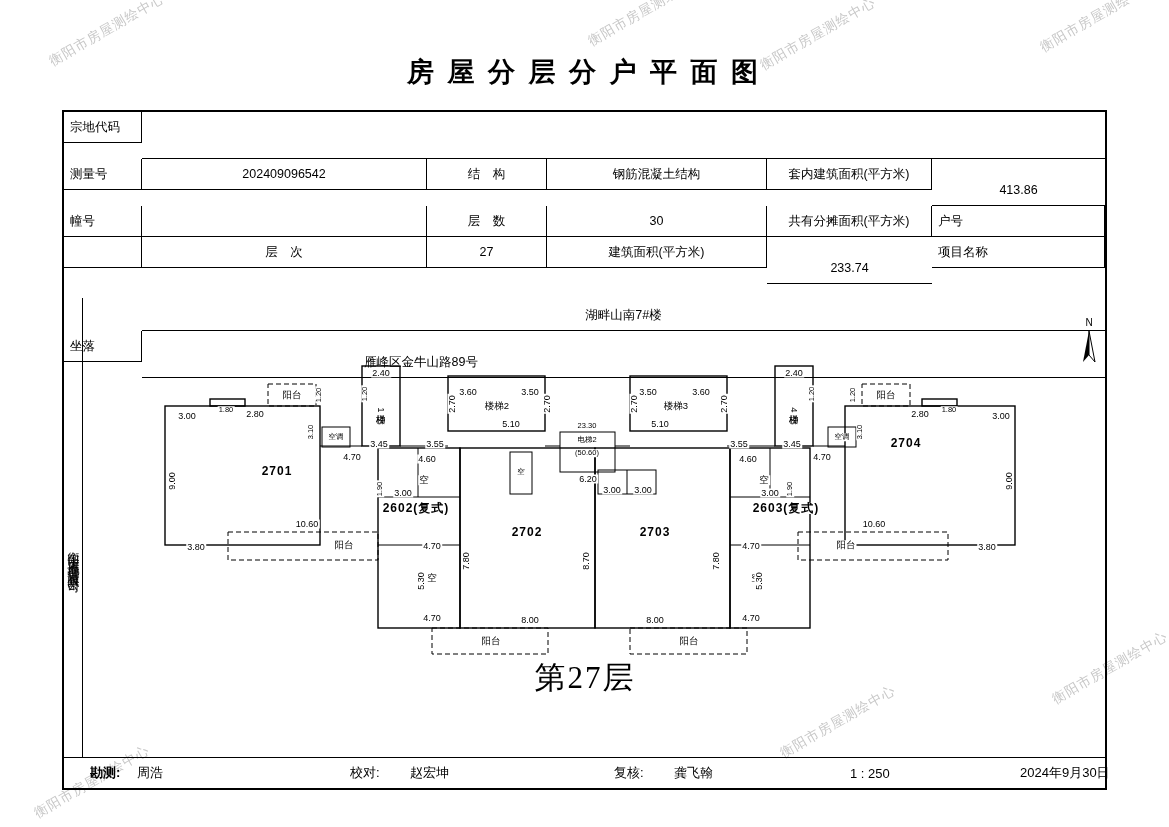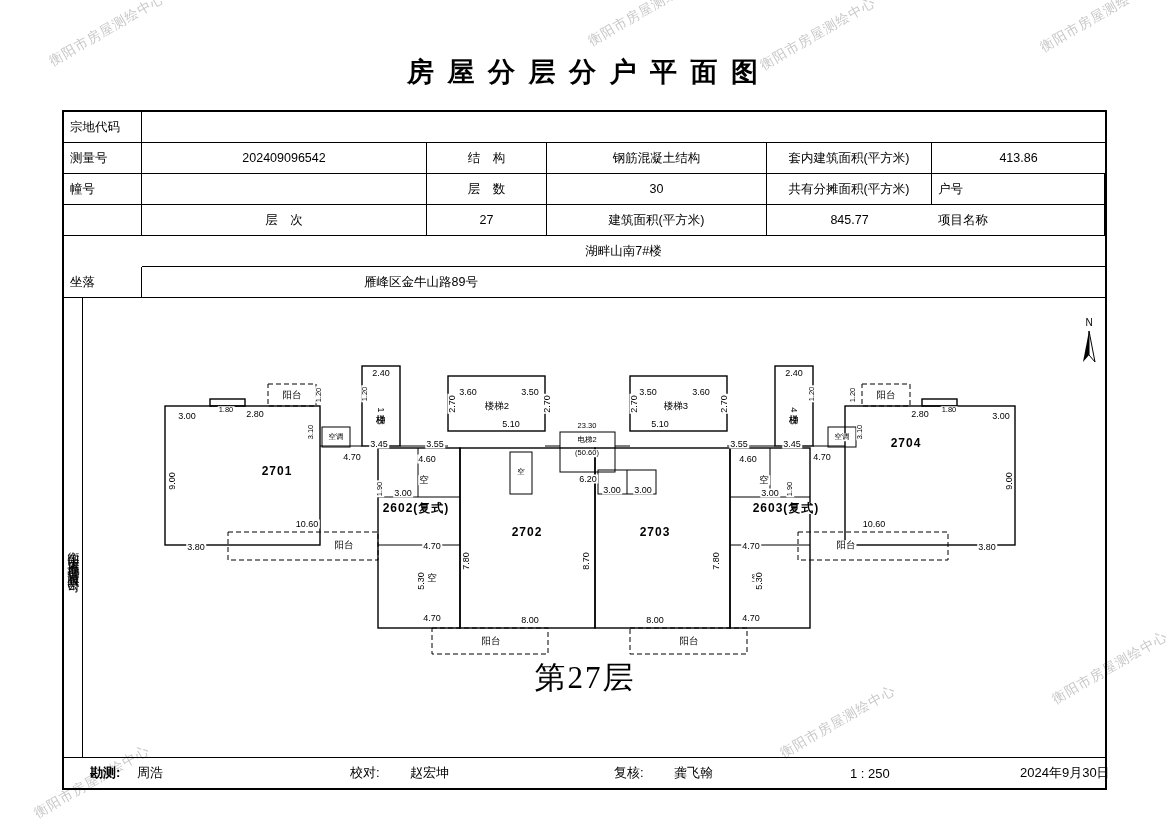--- a/index.html
+++ b/index.html
@@ -12,21 +12,21 @@
   .title{position:absolute;left:584px;top:72px;transform:translate(-50%,-50%);
          font-size:27px;font-weight:bold;letter-spacing:3px;white-space:nowrap;z-index:3;}
   
   .sheet{position:absolute;left:62px;top:110px;width:1045px;height:680px;
          border:2px solid #000;box-sizing:border-box;z-index:1;}
   .info-grid{position:absolute;left:0;top:0;width:100%;display:grid;
              grid-template-columns:78px 285px 120px 220px 165px 1fr;}
   .c{height:31px;box-sizing:border-box;border-right:1px solid #000;border-bottom:1px solid #000;
      display:flex;align-items:center;justify-content:center;font-size:12.5px;white-space:nowrap;}
   .c.lab{justify-content:flex-start;padding-left:6px;}
-  .c.last{border-right:none;}
+  .c.last{border-right:none;margin-top:16px;}
   .span5{grid-column:2/7;}
   .c .offset{padding-left:222px;}
   .c.span5.left{justify-content:flex-start;}
   
   .side-strip{position:absolute;left:0;top:186px;width:18px;bottom:30px;border-right:1px solid #000;}
   .company{position:absolute;left:50%;top:244px;transform:translateX(-50%);
            writing-mode:vertical-rl;font-size:12px;letter-spacing:2.5px;white-space:nowrap;}
   
   .footer{position:absolute;left:0;right:0;bottom:0;height:30px;border-top:1px solid #000;font-size:13px;}
   .footer span{position:absolute;top:50%;transform:translateY(-50%);white-space:nowrap;}
@@ -79,21 +79,21 @@
       <div class="c"></div>
       <div class="c">层　数</div>
       <div class="c">30</div>
       <div class="c">共有分摊面积(平方米)</div>
 
       <div class="c lab">户号</div>
       <div class="c"></div>
       <div class="c">层　次</div>
       <div class="c">27</div>
       <div class="c">建筑面积(平方米)</div>
-      <div class="c last">845.77</div>
+      <div class="c last">233.74</div>
 
       <div class="c lab">项目名称</div>
       <div class="c span5 last">湖畔山南7#楼</div>
 
       <div class="c lab">坐落</div>
       <div class="c span5 last left">
         <span class="offset">雁峰区金牛山路89号</span>
       </div>
     </div>
 

